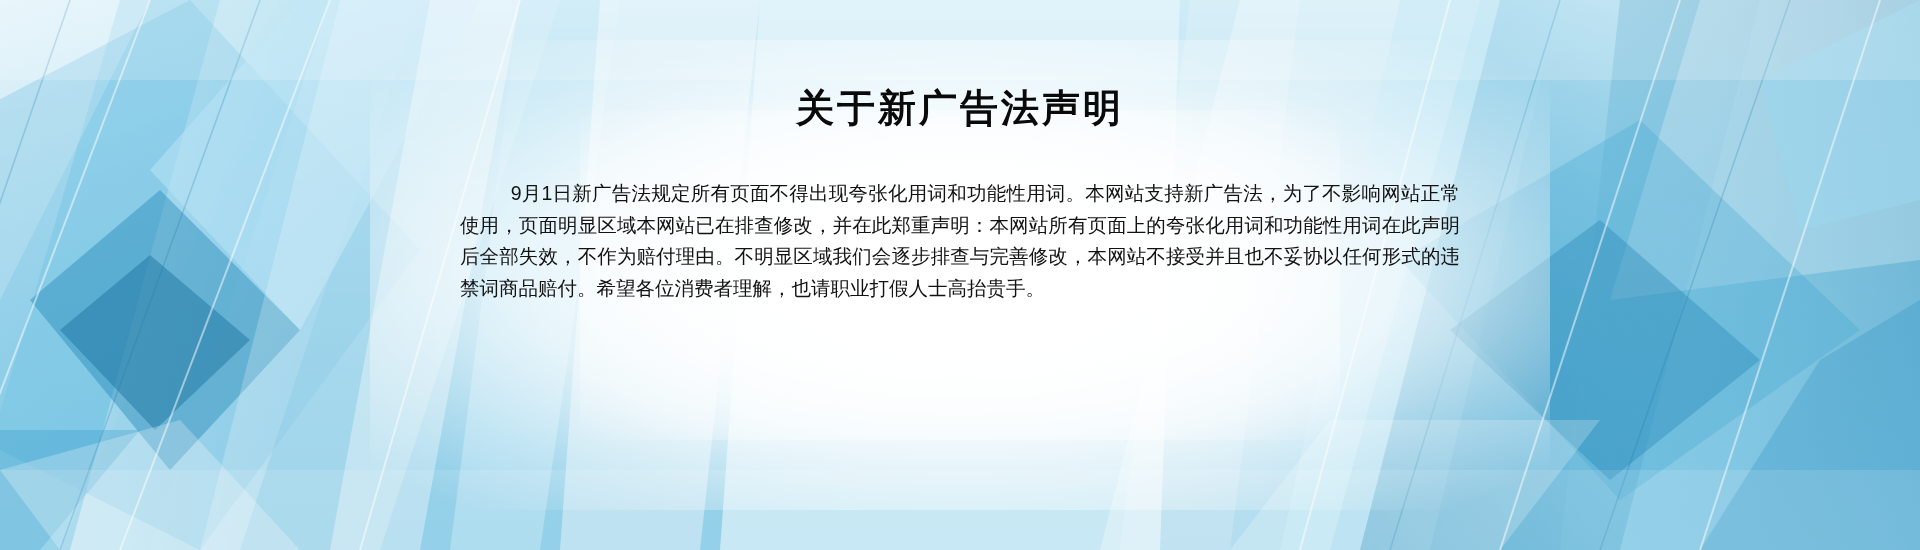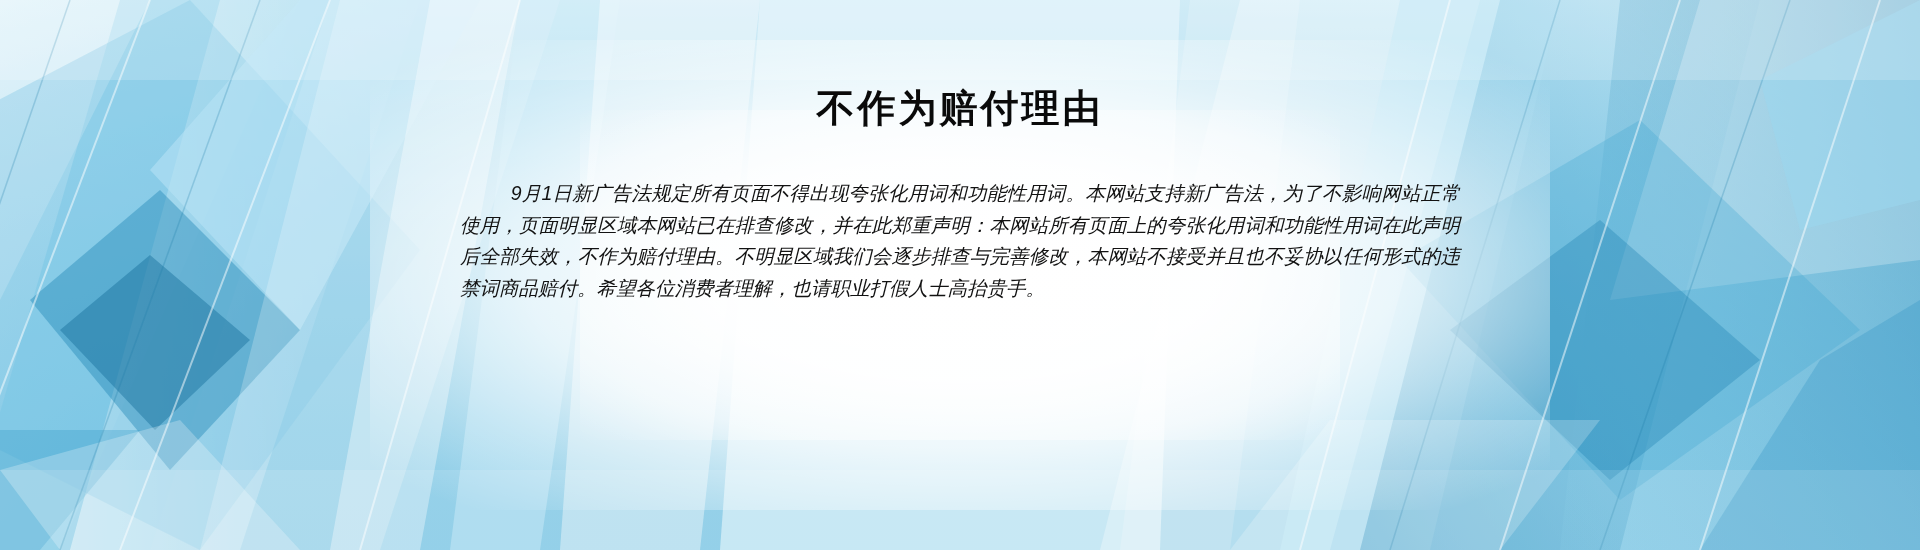--- a/index.html
+++ b/index.html
@@ -65,21 +65,20 @@
   #body-text {
     position:absolute;
     top:178px;
     left:460px;
     width:1000px;
     font-size:19.5px;
     line-height:31.5px;
     color:#121212;
     text-align:justify;
     text-justify:inter-ideograph;
-    font-style:italic;
   }
   .para { margin:0; }
   .para.indent { text-indent:2.6em; }
 </style>
 </head>
 <body>
 
 <div id="banner">
 
   <svg class="bgsvg" viewBox="0 0 1920 550" preserveAspectRatio="none">
@@ -163,20 +162,20 @@
     </g>
 
     <rect x="0" y="0" width="1920" height="80" fill="#ffffff" opacity="0.18"></rect>
     <rect x="0" y="470" width="1920" height="80" fill="#ffffff" opacity="0.12"></rect>
   </svg>
 
   <div class="glow"></div>
   <div class="glow2"></div>
 
   <div id="content">
-    <h1 id="title">不作为赔付理由</h1>
+    <h1 id="title">关于新广告法声明</h1>
 
     <div id="body-text">
       <p class="para indent">9月1日新广告法规定所有页面不得出现夸张化用词和功能性用词。本网站支持新广告法，为了不影响网站正常使用，页面明显区域本网站已在排查修改，并在此郑重声明：本网站所有页面上的夸张化用词和功能性用词在此声明后全部失效，不作为赔付理由。不明显区域我们会逐步排查与完善修改，本网站不接受并且也不妥协以任何形式的违禁词商品赔付。希望各位消费者理解，也请职业打假人士高抬贵手。</p>
     </div>
   </div>
 
 </div>
 
 </body></html>

